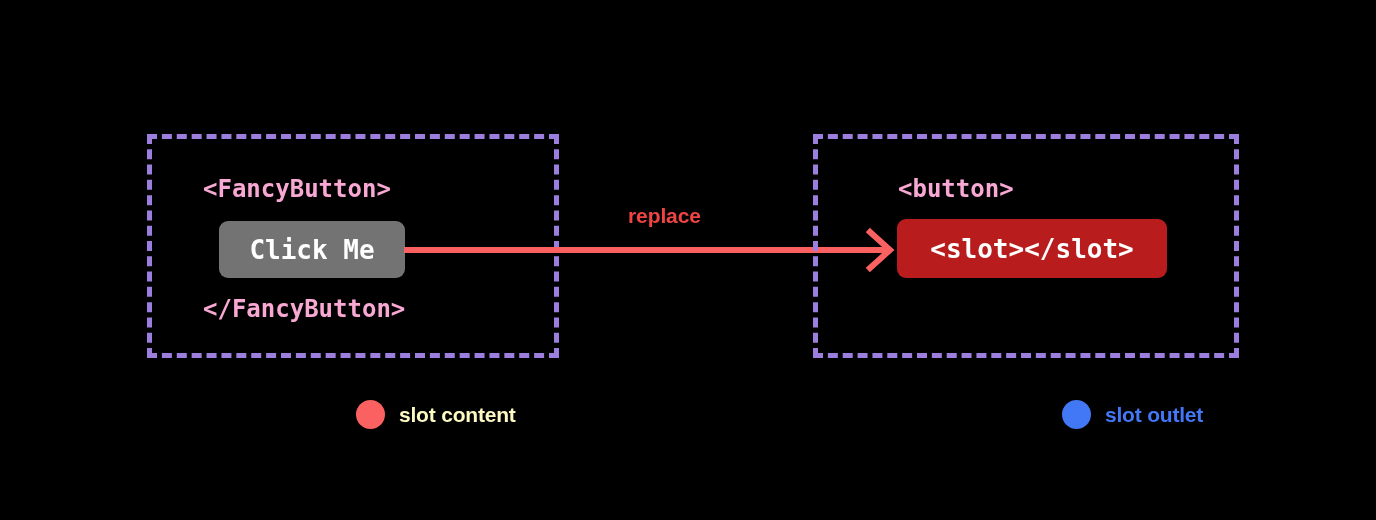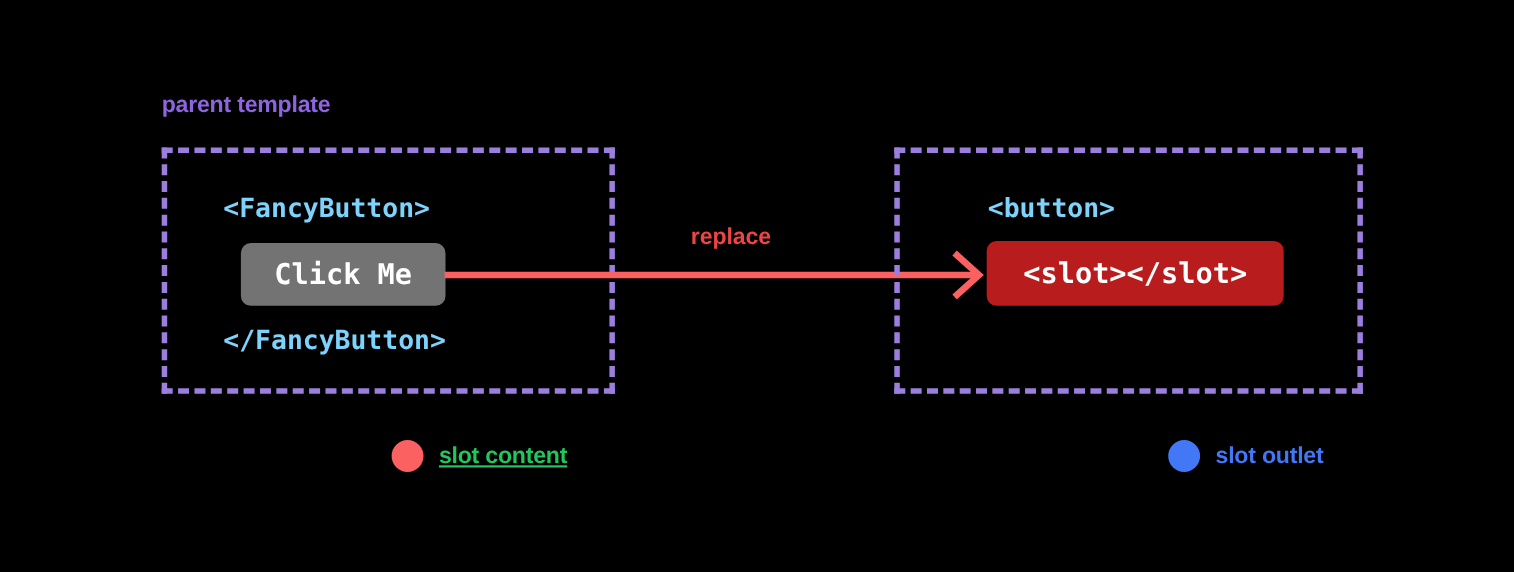--- a/index.html
+++ b/index.html
@@ -40,21 +40,21 @@
   }
   #box-parent { left: 147px; top: 134px; width: 412px; height: 224px; }
   #box-fancy  { left: 813px; top: 134px; width: 426px; height: 224px; }
 
   
   .code-line {
     position: absolute;
     font-family: "DejaVu Sans Mono", monospace;
     font-weight: bold;
     font-size: 24px;
-    color: #7dd3fc;
+    color: #f9a8d4;
     white-space: nowrap;
     letter-spacing: 0px;
   }
   #code-open-fancy  { left: 203px; top: 175px; }
   #code-close-fancy { left: 203px; top: 295px; }
   #code-open-button  { left: 898px; top: 175px; }
   #code-close-button { left: 898px; top: 295px; }
 
   
   .chip {
@@ -119,29 +119,28 @@
   }
   .legend-dot.red  { background: #fb6161; }
   .legend-dot.blue { background: #4277f5; }
 
   .legend-text {
     font-family: "Liberation Sans", sans-serif;
     font-weight: bold;
     font-size: 21px;
     letter-spacing: -0.2px;
   }
-  .legend-text.red  { color: #22c55e; text-decoration: underline; }
+  .legend-text.red  { color: #fef9c3; }
   .legend-text.blue { color: #4277f5; }
 </style>
 </head>
 <body>
 
 <div id="stage">
 
-  <div class="panel-label" id="label-parent">parent template</div>
 
   <div class="template-box" id="box-parent"></div>
 
   <div class="code-line" id="code-open-fancy">&lt;FancyButton&gt;</div>
 
   <div class="chip" id="chip-click-me">Click Me</div>
 
   <div class="code-line" id="code-close-fancy">&lt;/FancyButton&gt;</div>
 
   <div id="arrow-label">replace</div>

